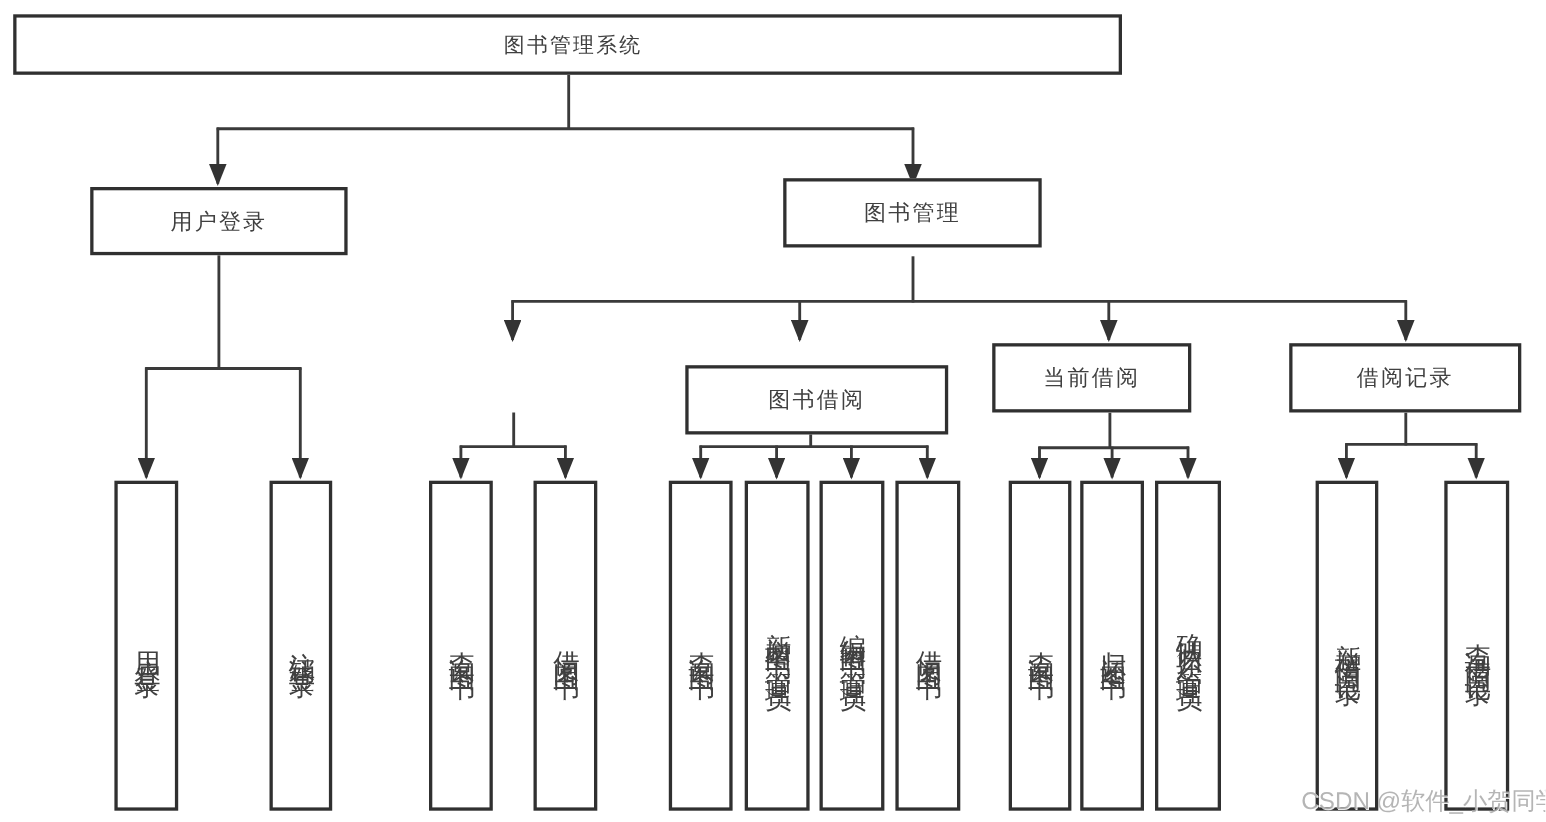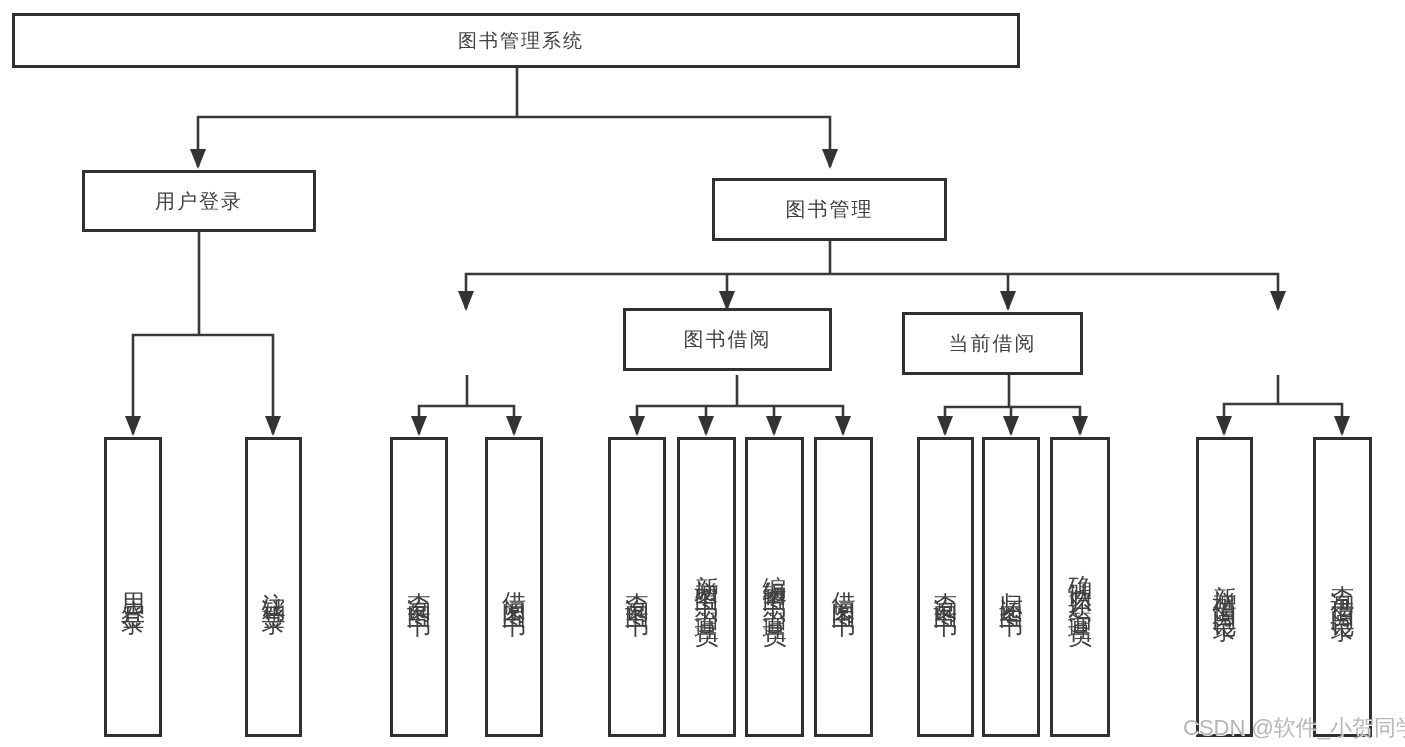--- a/index.html
+++ b/index.html
@@ -120,29 +120,32 @@
     </g>
   </svg>
 
   <div class="box h root" style="left:12px;top:13px;width:1008px;height:55px">
     <span>图书管理系统</span>
   </div>
 
   <div class="box h" style="left:82px;top:170px;width:234px;height:62px">
     <span>用户登录</span>
   </div>
-  <div class="box h" style="left:712px;top:178px;width:235px;height:63px">
+  <div class="box h" style="left:712px;top:162px;width:235px;height:63px">
     <span>图书管理</span>
   </div>
 
-  <div class="box h" style="left:623px;top:308px;width:209px;height:63px">
+  <div class="box h" style="left:623px;top:332px;width:239px;height:63px">
     <span>图书借阅</span>
   </div>
   <div class="box h" style="left:902px;top:312px;width:181px;height:63px">
     <span>当前借阅</span>
+  </div>
+  <div class="box h" style="left:1172px;top:312px;width:211px;height:63px">
+    <span>借阅记录</span>
   </div>
 
   <div class="box v" style="left:104px;top:437px;width:58px;height:300px">
     <span class="vtext">用户登录</span>
   </div>
   <div class="box v" style="left:245px;top:437px;width:57px;height:300px">
     <span class="vtext">注销登录</span>
   </div>
 
   <div class="box v" style="left:390px;top:437px;width:58px;height:300px">

